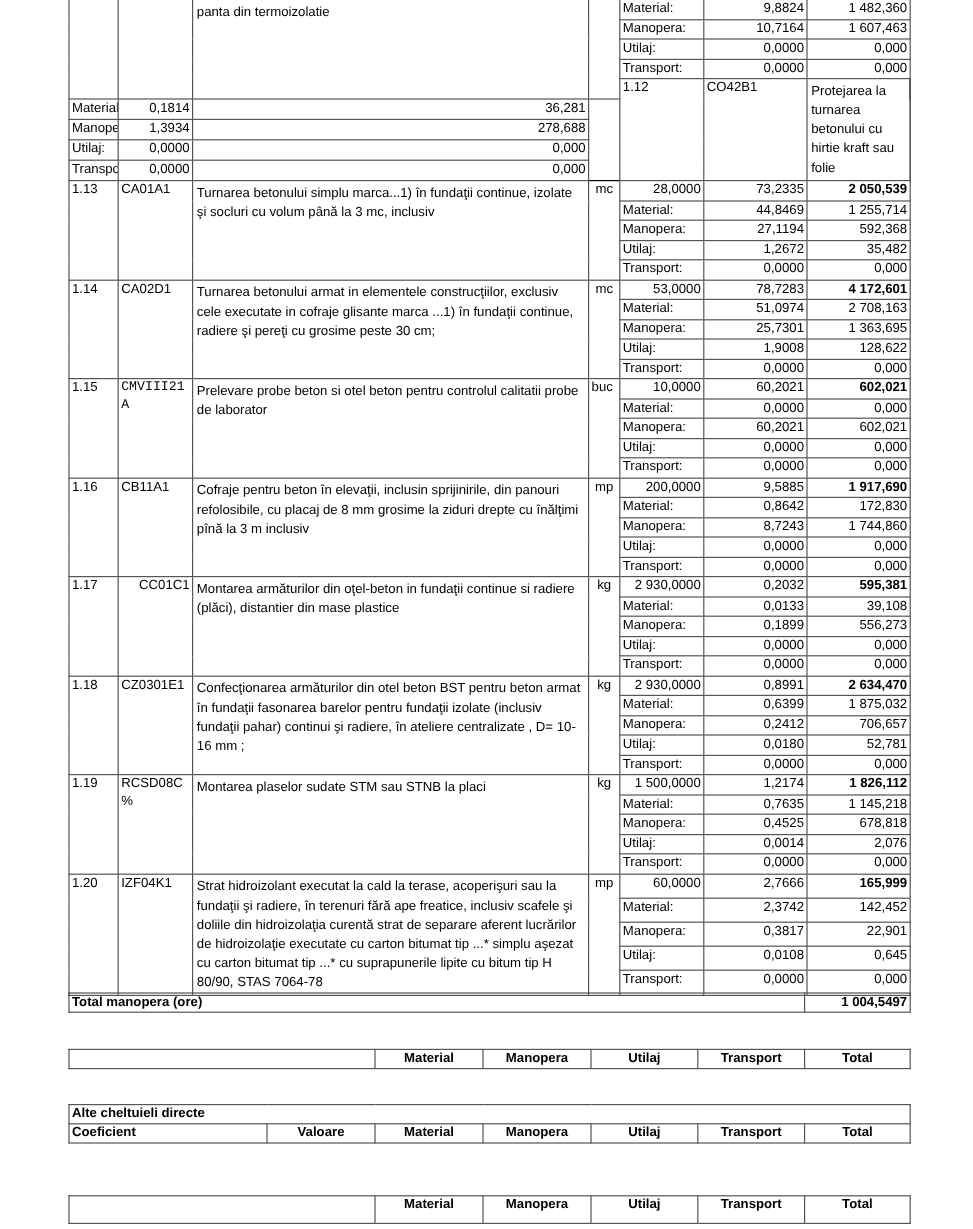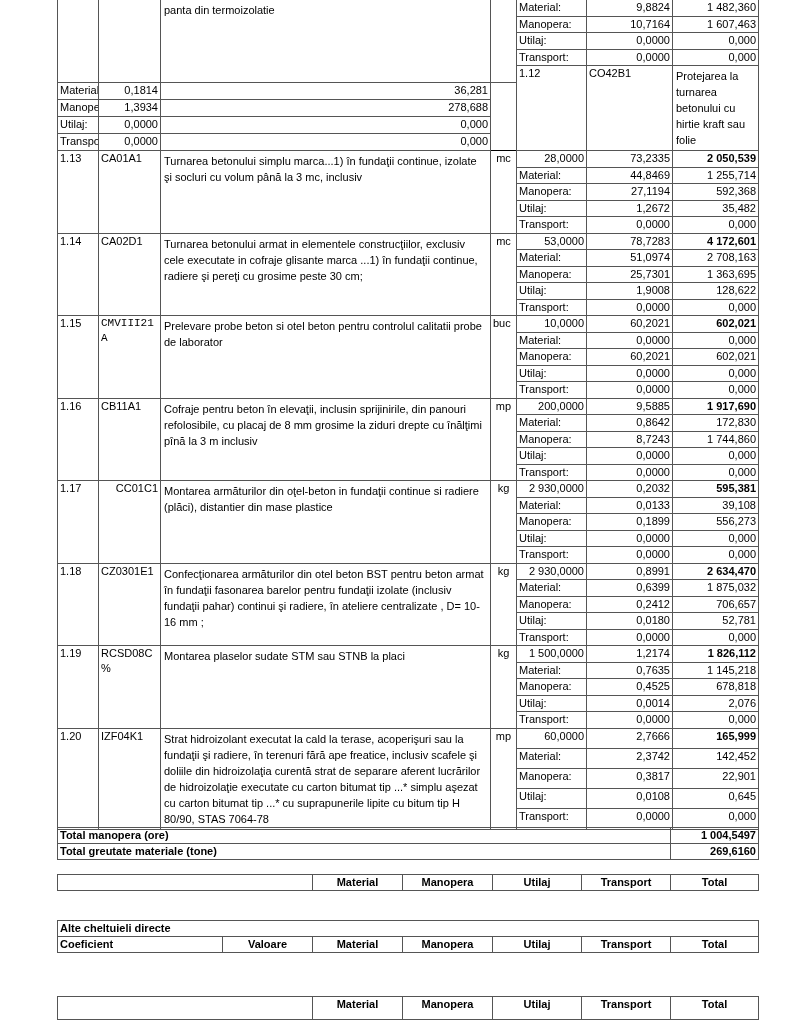--- a/index.html
+++ b/index.html
@@ -322,24 +322,20 @@
 <table class="sum" style="top:827px;">
   <colgroup>
       <col style="width:613px">
       <col style="width:88px">
     </colgroup>
   <tbody>
       <tr>
     <td class="b">Total manopera (ore)</td>
     <td class="num b">1 004,5497</td>
   </tr>
-  <tr>
-    <td class="b">Total greutate materiale (tone)</td>
-    <td class="num b">269,6160</td>
-  </tr>
 </tbody>
   </table>
 
 <table class="sum" style="top:874px;">
   <colgroup>
       <col style="width:255px">
       <col style="width:90px">
       <col style="width:90px">
       <col style="width:89px">
       <col style="width:89px">

